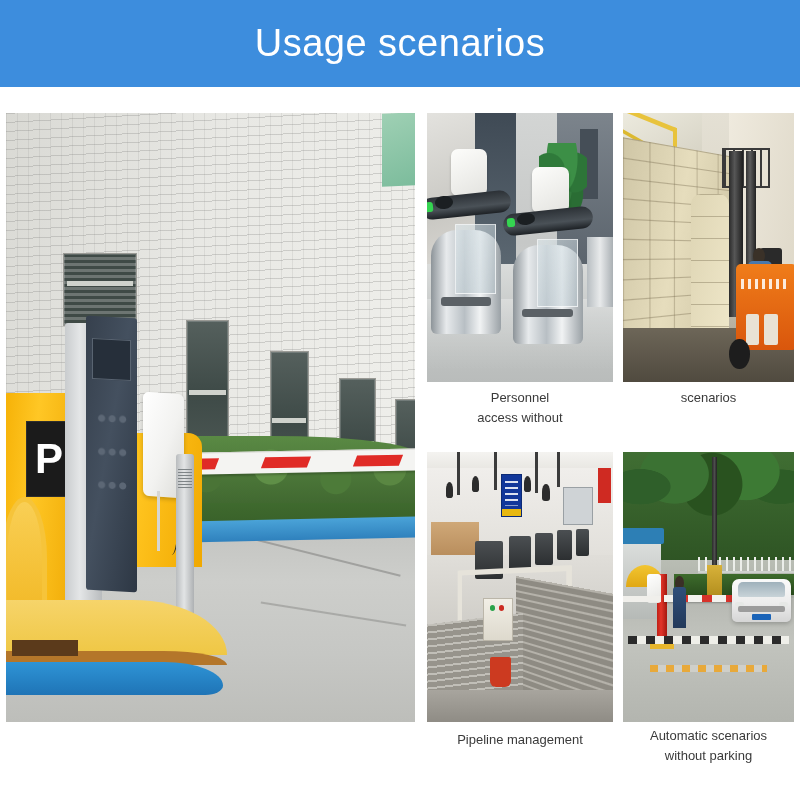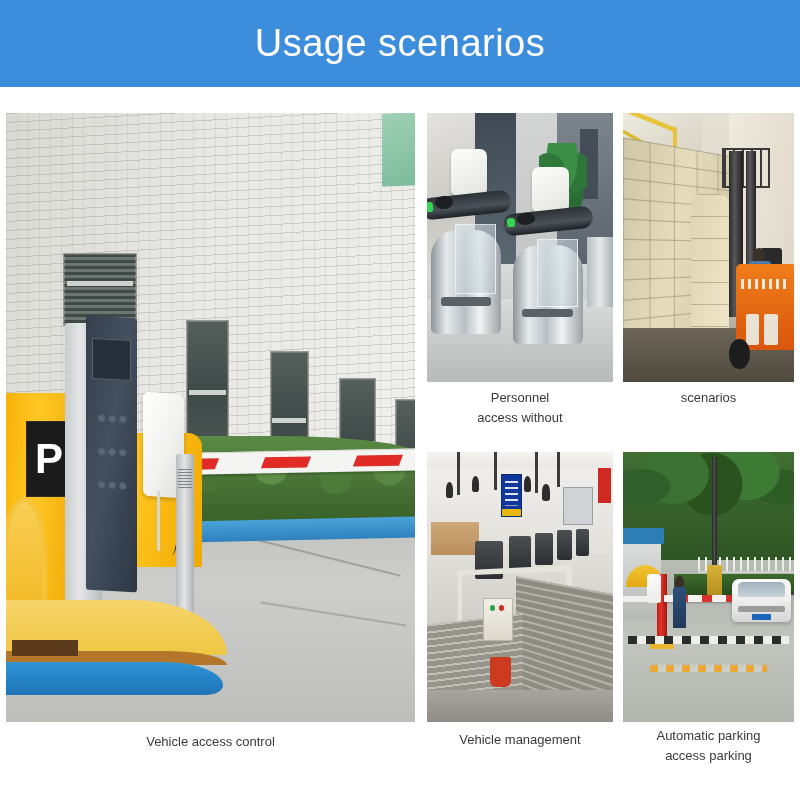--- a/index.html
+++ b/index.html
@@ -647,23 +647,20 @@
 
       <div class="v-housing">
         <div class="lbl"></div>
       </div>
 
       <div class="v-island-top"></div>
       <div class="v-island-edge"></div>
       <div class="v-island-blue"></div>
       <div class="v-pillar-left-foot"></div>
     </div>
-  </div>
-  <div class="caption" id="cap-vehicle">
-    <div>Vehicle access control</div>
   </div>
 
   <div class="photo" id="photo-personnel">
     <div class="scene">
       <div class="p-bg"></div>
       <div class="p-wall-marble"></div>
       <div class="p-wall-dark"></div>
       <div class="p-wall-right"></div>
       <div class="p-wall-r2"></div>
       <div class="p-plant"></div>
@@ -752,21 +749,21 @@
       <div class="pm-conveyor2"></div>
       <div class="pm-ctrlbox">
         <div class="g"></div>
         <div class="r"></div>
       </div>
       <div class="pm-bucket"></div>
       <div class="pm-floor"></div>
     </div>
   </div>
   <div class="caption" id="cap-pipeline">
-    <div>Vehicle management</div>
+    <div>Pipeline management</div>
   </div>
 
   <div class="photo" id="photo-charging">
     <div class="scene">
       <div class="c-sky"></div>
       <div class="c-trees"></div>
       <div class="c-road-bg"></div>
       <div class="c-fence"></div>
       <div class="c-hedge"></div>
       <div class="c-ground"></div>
@@ -791,17 +788,17 @@
         <div class="lamp l"></div>
         <div class="lamp r"></div>
         <div class="grille"></div>
         <div class="plate"></div>
       </div>
       <div class="c-loop"></div>
       <div class="c-loop2"></div>
     </div>
   </div>
   <div class="caption" id="cap-charging">
-    <div>Automatic parking</div>
-    <div>access parking</div>
+    <div>Automatic scenarios</div>
+    <div>without parking</div>
   </div>
 
 </div>
 
 </body></html>

